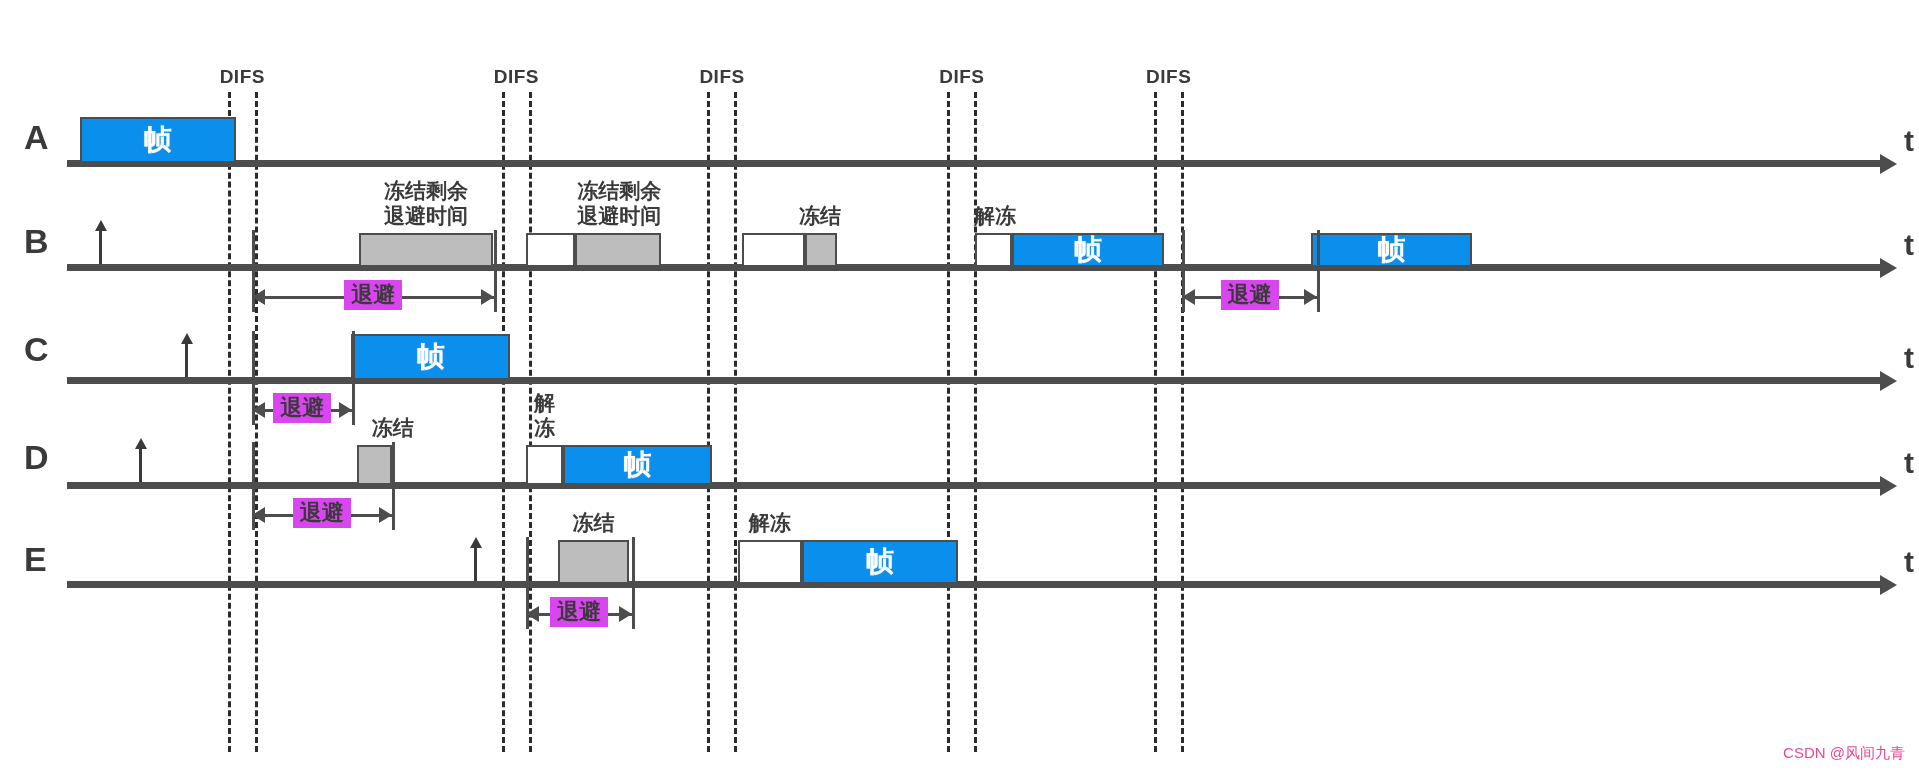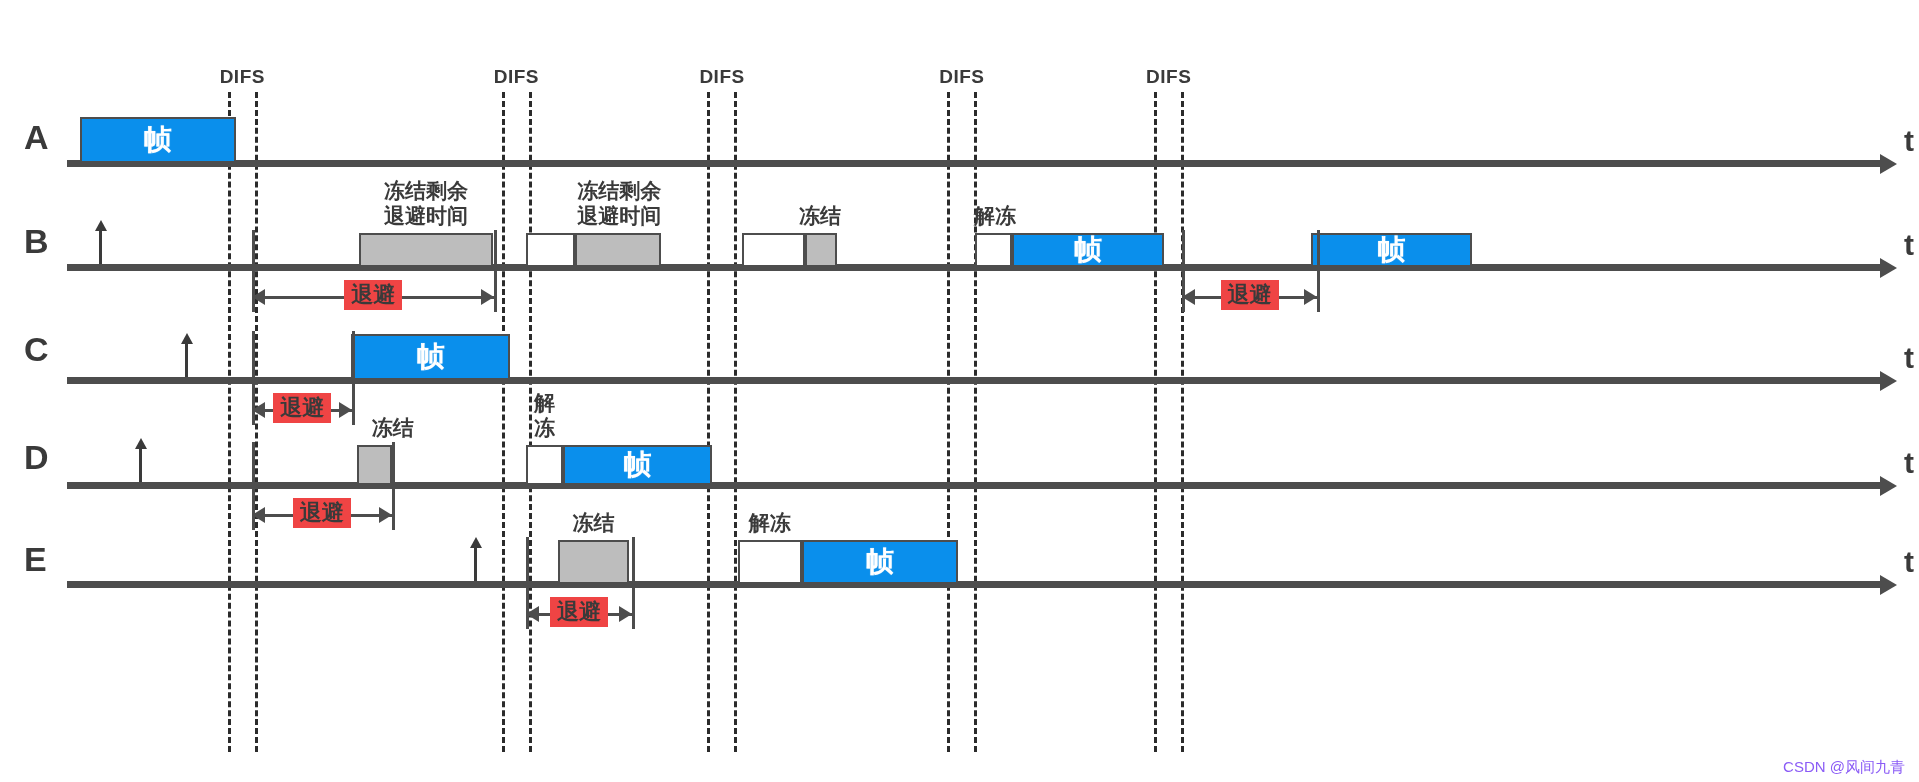--- a/index.html
+++ b/index.html
@@ -43,32 +43,32 @@
   
   .measure{position:absolute;height:26px;}
   .measure .bar{position:absolute;top:12px;height:3px;background:#4d4d4d;}
   .measure .ah-l{position:absolute;top:5px;left:0;width:0;height:0;
       border-top:8px solid transparent;border-bottom:8px solid transparent;
       border-right:13px solid #4d4d4d;}
   .measure .ah-r{position:absolute;top:5px;right:0;width:0;height:0;
       border-top:8px solid transparent;border-bottom:8px solid transparent;
       border-left:13px solid #4d4d4d;}
   .measure .cap{position:absolute;top:-4px;left:50%;transform:translateX(-50%);
-      background:#ef4444;padding:0 7px;font-size:22px;font-weight:bold;color:#3a3a3a;
+      background:#d946ef;padding:0 7px;font-size:22px;font-weight:bold;color:#3a3a3a;
       white-space:nowrap;}
   .tick{position:absolute;width:0;border-left:3px solid #4d4d4d;}
 
   
   .uparrow{position:absolute;}
   .uparrow .shaft{position:absolute;left:4px;top:9px;width:3px;background:#3a3a3a;}
   .uparrow .head{position:absolute;left:0;top:0;width:0;height:0;
      border-left:6px solid transparent;border-right:6px solid transparent;
      border-bottom:11px solid #3a3a3a;}
 
-  .watermark{position:absolute;right:14px;bottom:5px;font-size:15px;color:#8b5cf6;}
+  .watermark{position:absolute;right:14px;bottom:19px;font-size:15px;color:#ec4899;}
 </style>
 </head>
 <body>
 
 <div id="stage">
 
 
   <div id="difs-layer">
       <div class="difs" style="left: 219.636px; top: 66px;">DIFS</div>
       <div class="vline" style="left: 227.636px; top: 92px; height: 660px;"></div>

